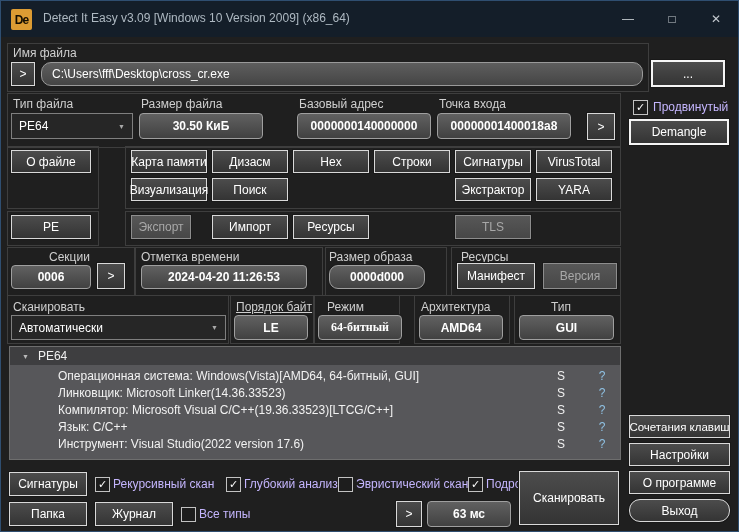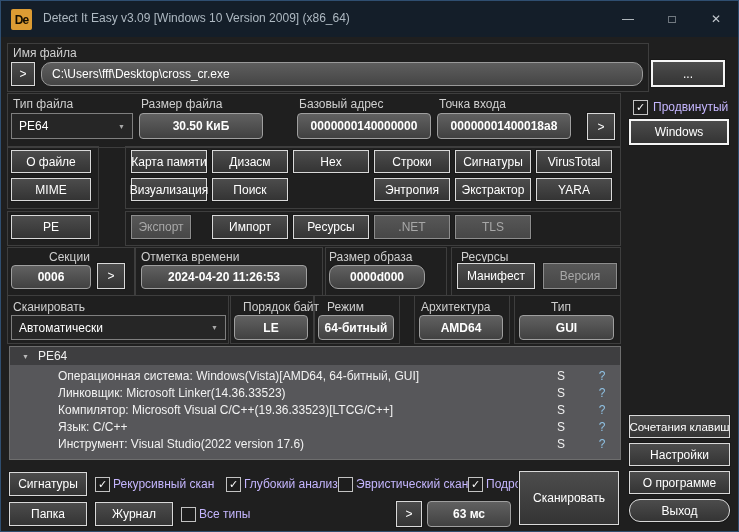--- a/index.html
+++ b/index.html
@@ -87,69 +87,66 @@
     <span>PE64</span>
     <span class="arr">▼</span>
   </div>
   <div class="vbtn" style="left:138px;top:112px;width:124px;height:26px;">30.50 КиБ</div>
   <div class="vbtn" style="left:296px;top:112px;width:134px;height:26px;">0000000140000000</div>
   <div class="vbtn" style="left:436px;top:112px;width:134px;height:26px;">00000001400018a8</div>
   <div class="abtn" style="left:586px;top:112px;width:28px;height:27px;">&gt;</div>
 
   <div class="chk" style="left:632px;top:99px;"><span>✓</span></div>
   <div class="wlbl" style="left:652px;top:100px;">Продвинутый</div>
-  <div class="abtn focus" style="left:628px;top:118px;width:100px;height:26px;">Windows</div>
+  <div class="abtn focus" style="left:628px;top:118px;width:100px;height:26px;">Demangle</div>
 
   <div class="abtn" style="left:10px;top:149px;width:80px;height:23px;">О файле</div>
-  <div class="abtn" style="left:10px;top:177px;width:80px;height:23px;">MIME</div>
 
   <div class="abtn" style="left:130px;top:149px;width:76px;height:23px;">Карта памяти</div>
   <div class="abtn" style="left:211px;top:149px;width:76px;height:23px;">Дизасм</div>
   <div class="abtn" style="left:292px;top:149px;width:76px;height:23px;">Hex</div>
   <div class="abtn" style="left:373px;top:149px;width:76px;height:23px;">Строки</div>
   <div class="abtn" style="left:454px;top:149px;width:76px;height:23px;">Сигнатуры</div>
   <div class="abtn" style="left:535px;top:149px;width:76px;height:23px;">VirusTotal</div>
 
   <div class="abtn" style="left:130px;top:177px;width:76px;height:23px;">Визуализация</div>
   <div class="abtn" style="left:211px;top:177px;width:76px;height:23px;">Поиск</div>
-  <div class="abtn" style="left:373px;top:177px;width:76px;height:23px;">Энтропия</div>
   <div class="abtn" style="left:454px;top:177px;width:76px;height:23px;">Экстрактор</div>
   <div class="abtn" style="left:535px;top:177px;width:76px;height:23px;">YARA</div>
 
   <div class="abtn" style="left:10px;top:214px;width:80px;height:24px;">PE</div>
   <div class="abtn dis" style="left:130px;top:214px;width:60px;height:24px;">Экспорт</div>
   <div class="abtn" style="left:211px;top:214px;width:76px;height:24px;">Импорт</div>
   <div class="abtn" style="left:292px;top:214px;width:76px;height:24px;">Ресурсы</div>
-  <div class="abtn dis" style="left:373px;top:214px;width:76px;height:24px;">.NET</div>
   <div class="abtn dis" style="left:454px;top:214px;width:76px;height:24px;">TLS</div>
 
   <div class="lbl" style="left:12px;top:250px;margin-left:36px;">Секции</div>
   <div class="lbl" style="left:140px;top:250px;">Отметка времени</div>
   <div class="lbl" style="left:328px;top:250px;">Размер образа</div>
   <div class="lbl" style="left:460px;top:250px;">Ресурсы</div>
 
   <div class="vbtn" style="left:10px;top:264px;width:80px;height:24px;">0006</div>
   <div class="abtn" style="left:96px;top:262px;width:28px;height:26px;">&gt;</div>
   <div class="vbtn" style="left:140px;top:264px;width:166px;height:24px;">2024-04-20 11:26:53</div>
   <div class="vbtn" style="left:328px;top:264px;width:96px;height:24px;border-radius:9px;">0000d000</div>
   <div class="abtn" style="left:456px;top:262px;width:78px;height:26px;">Манифест</div>
   <div class="abtn dis" style="left:542px;top:262px;width:74px;height:26px;">Версия</div>
 
   <div class="lbl" style="left:12px;top:300px;">Сканировать</div>
-  <div class="lbl" style="left:242px;top:300px;">Порядок байт</div>
+  <div class="lbl" style="left:235px;top:300px;text-decoration:underline;">Порядок байт</div>
   <div class="lbl" style="left:326px;top:300px;">Режим</div>
   <div class="lbl" style="left:420px;top:300px;">Архитектура</div>
   <div class="lbl" style="left:550px;top:300px;">Тип</div>
 
   <div class="combo" style="left:10px;top:314px;width:215px;height:25px;">
     <span>Автоматически</span>
     <span class="arr">▼</span>
   </div>
   <div class="vbtn" style="left:233px;top:314px;width:74px;height:25px;">LE</div>
-  <div class="vbtn" style="left:317px;top:314px;width:76px;height:25px;">64-битный</div>
+  <div class="vbtn" style="left:317px;top:314px;width:84px;height:25px;font-family:Liberation Serif, serif;">64-битный</div>
   <div class="vbtn" style="left:418px;top:314px;width:84px;height:25px;">AMD64</div>
   <div class="vbtn" style="left:518px;top:314px;width:95px;height:25px;">GUI</div>
 
   <div class="res">
     <div class="res-head">
       <span class="tri">▼</span>
       <span>PE64</span>
     </div>
     <div class="res-row" style="top:20px;">
       <span class="txt">Операционная система: Windows(Vista)[AMD64, 64-битный, GUI]</span>

